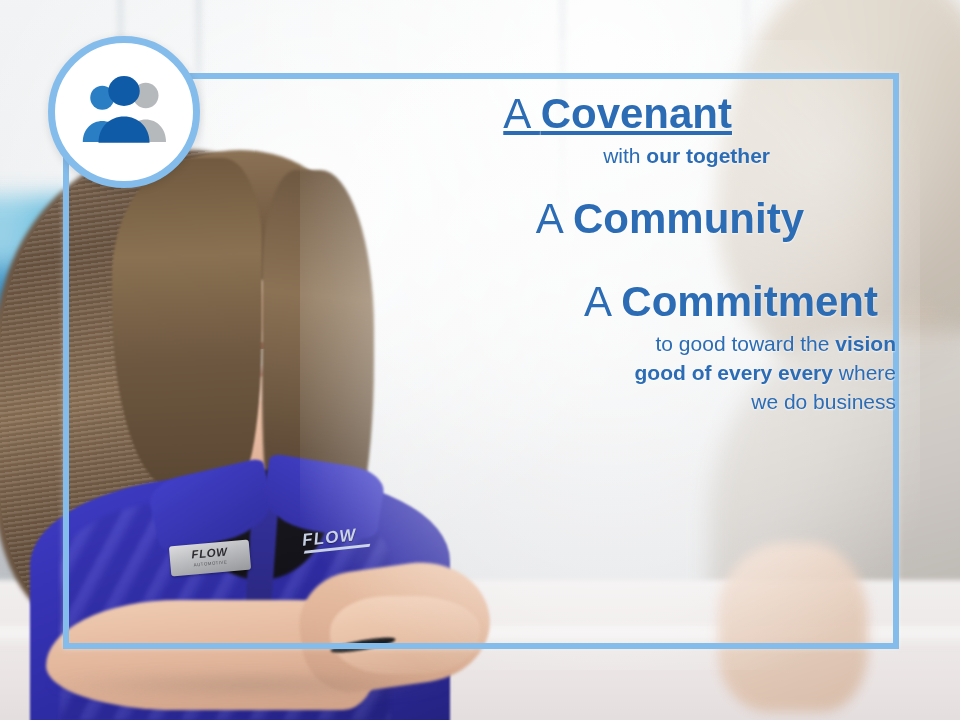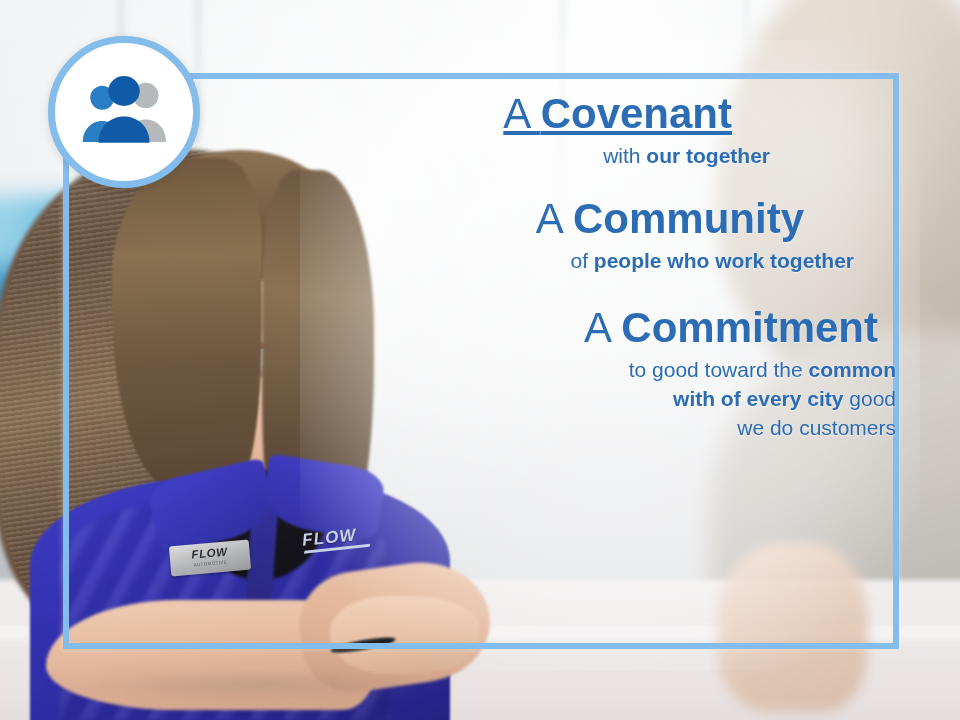--- a/index.html
+++ b/index.html
@@ -320,21 +320,21 @@
     text-shadow:0 1px 2px rgba(255,255,255,.7);
   }
   .p-sub b{ font-weight:bold; }
   .p-sub .reg{ font-weight:400; }
 
   #p1 .p-head{ padding-right:168px;text-decoration:underline; }
   #p1 .p-sub { padding-right:130px; }
   #p2 { margin-top:26px; }
   #p2 .p-head{ padding-right:96px; }
   #p2 .p-sub { padding-right:46px; }
-  #p3 { margin-top:30px; }
+  #p3 { margin-top:39px; }
   #p3 .p-head{ padding-right:22px; }
   #p3 .p-sub { padding-right:4px; }
 </style>
 </head>
 <body>
 
 <div id="stage">
 
   <div class="photo">
     <div class="bg-base"></div>
@@ -423,29 +423,28 @@
       <div class="p-sub">
         <span class="reg">with </span><b>our together</b>
       </div>
     </div>
 
     <div class="principle" id="p2">
       <div class="p-head">
         <span class="art">A </span><span class="word">Community</span>
       </div>
       <div class="p-sub">
-        <div><span class="reg">of </span><b>people who work together</b></div>
       </div>
     </div>
 
     <div class="principle" id="p3">
       <div class="p-head">
         <span class="art">A </span><span class="word">Commitment</span>
       </div>
       <div class="p-sub">
-        <div><span class="reg">to good toward the </span><b>common</b></div>
-        <div><b>with of every city</b><span class="reg"> good</span></div>
-        <div class="reg">we do customers</div>
+        <div><span class="reg">to good toward the </span><b>vision</b></div>
+        <div><b>good of every every</b><span class="reg"> where</span></div>
+        <div class="reg">we do business</div>
       </div>
     </div>
 
   </div>
 </div>
 
 </body></html>

